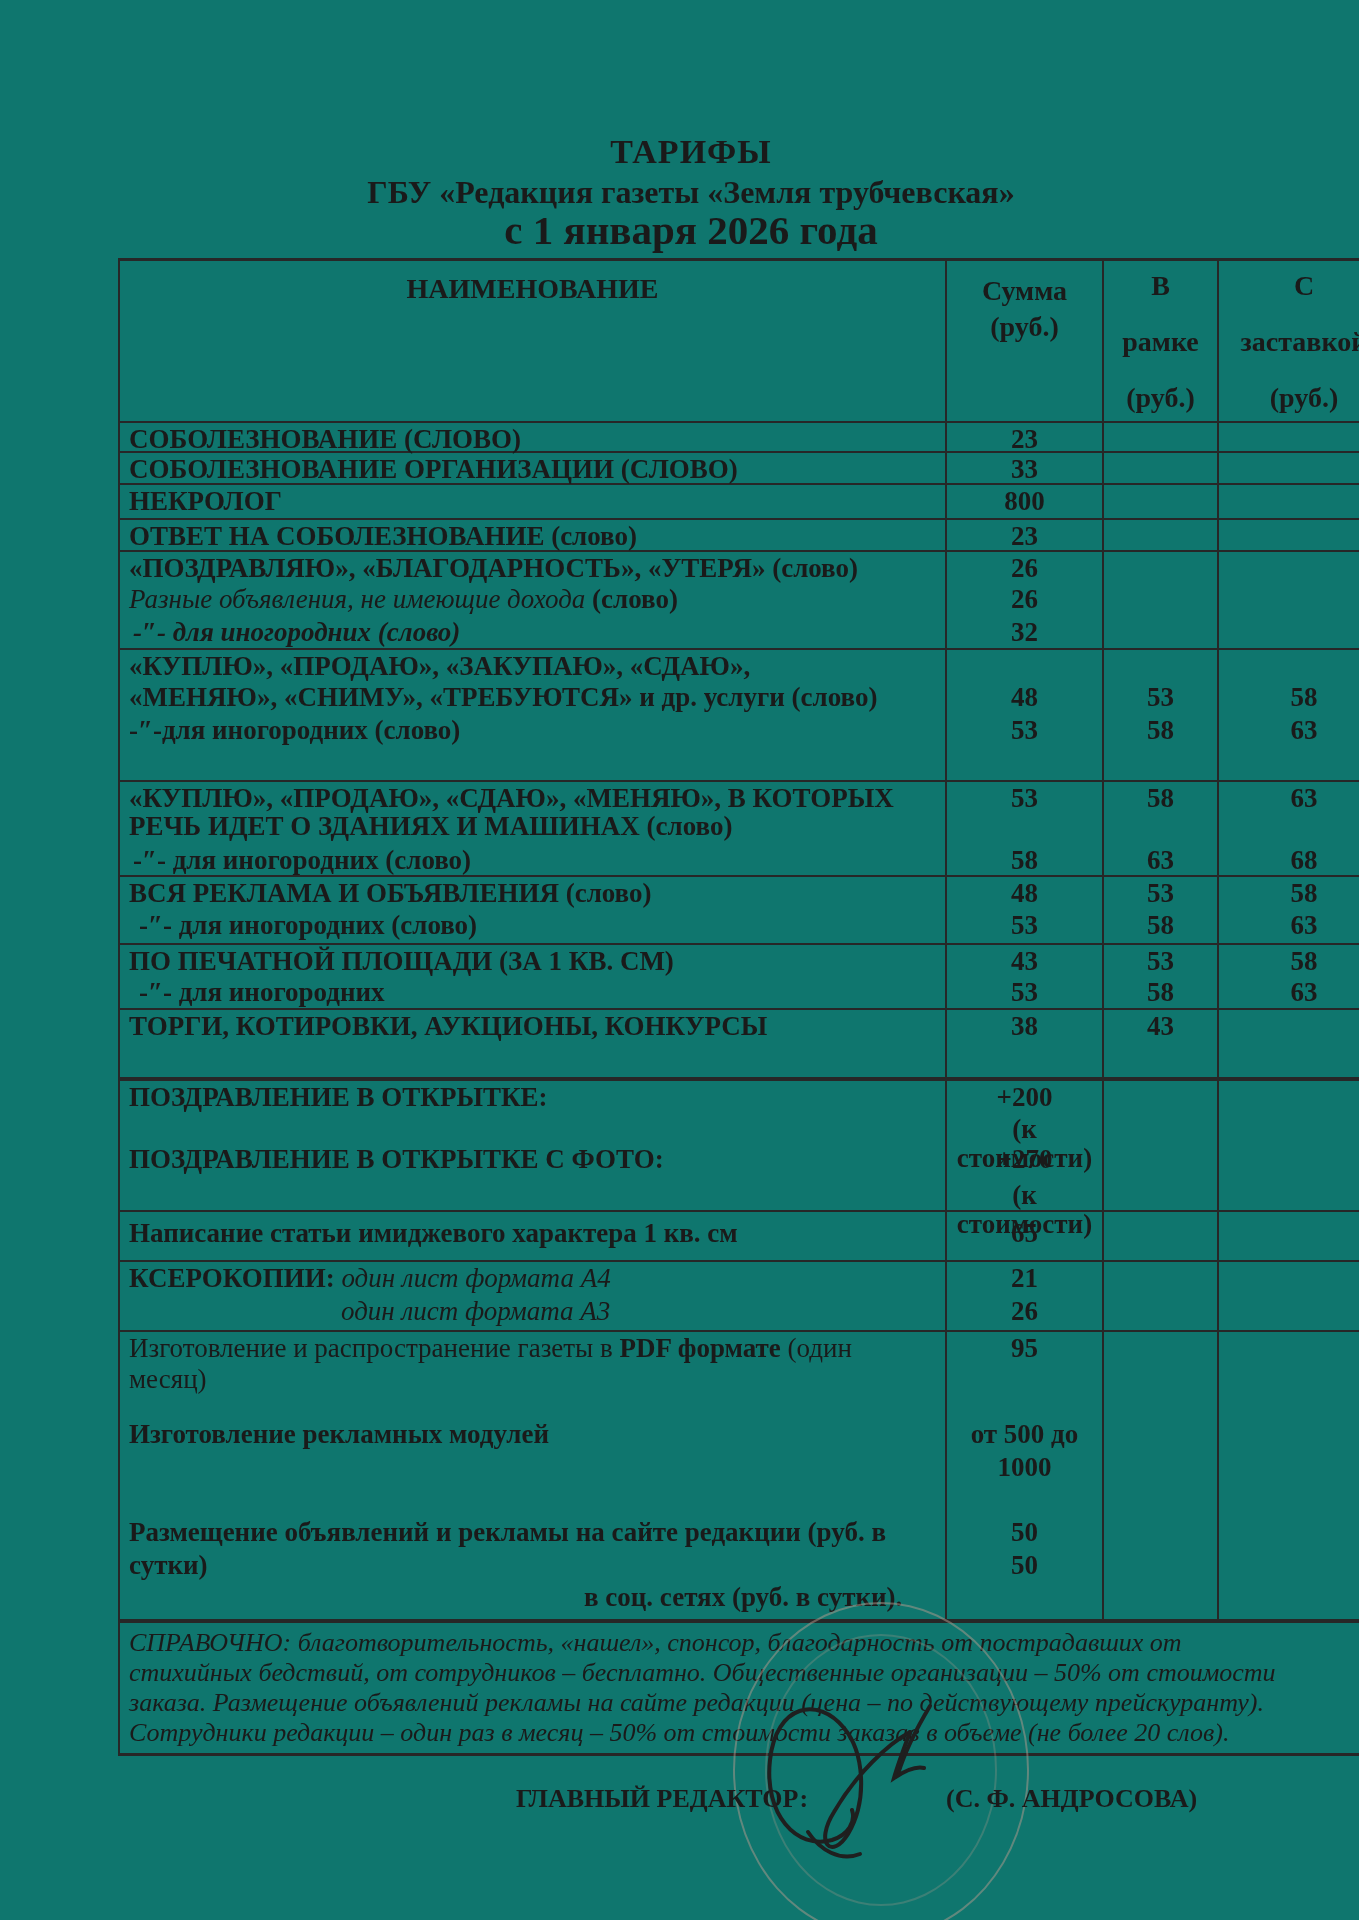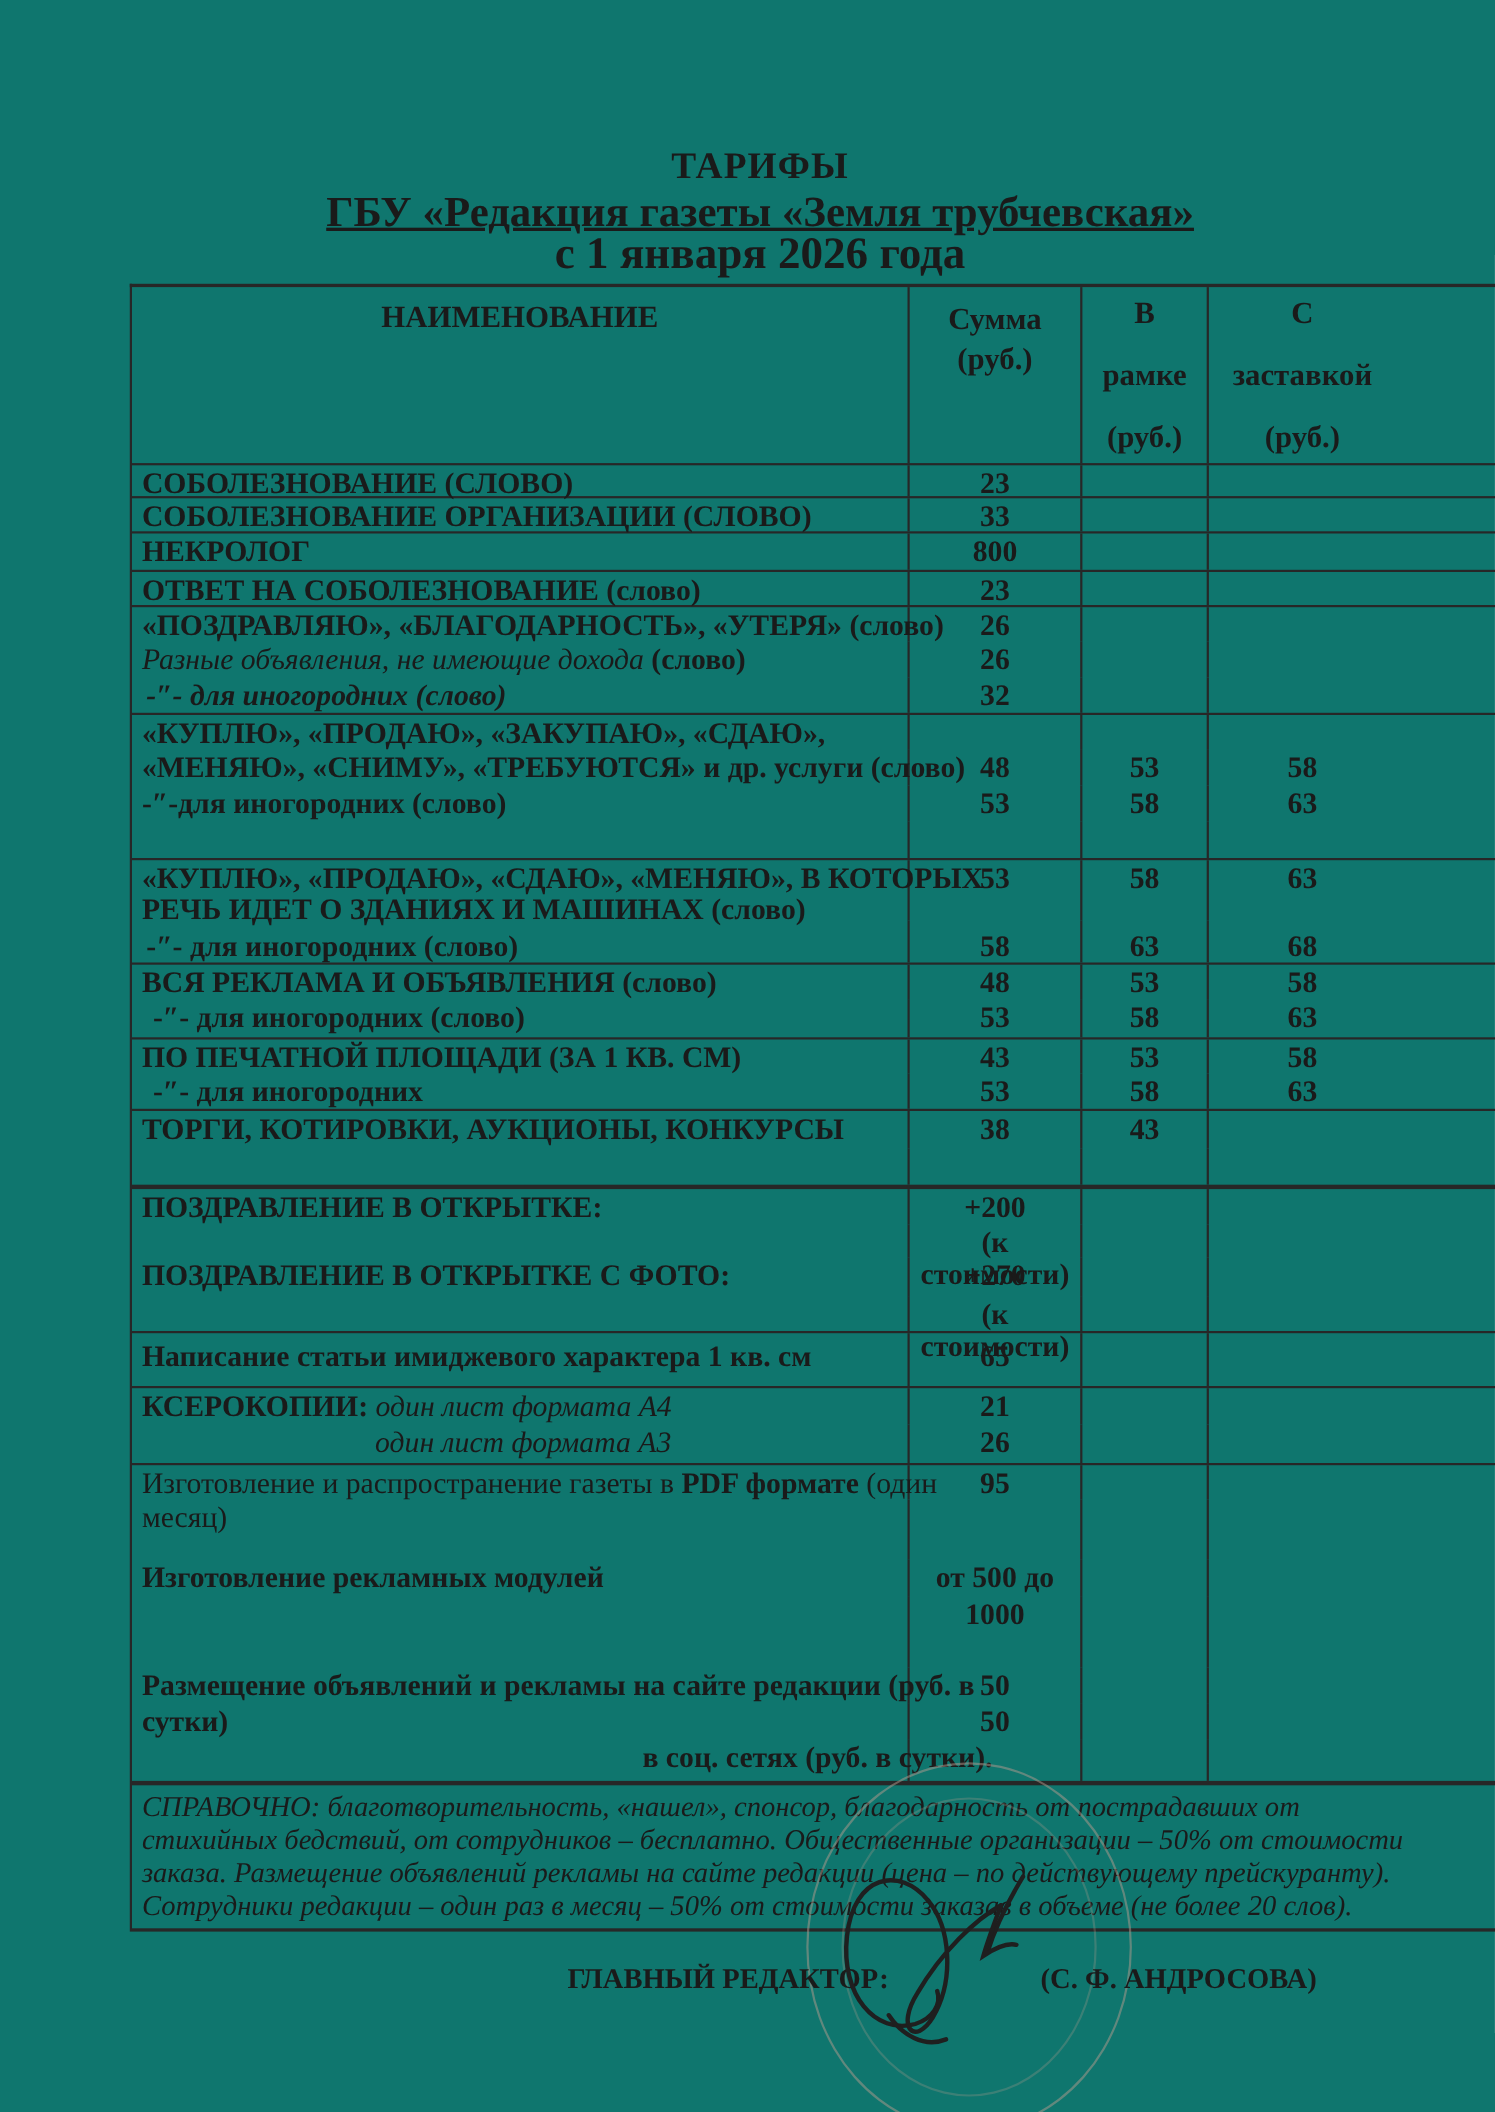--- a/index.html
+++ b/index.html
@@ -4,29 +4,29 @@
 <style>
   html,body{margin:0;padding:0;background:#e8e8e6;}
   .page{
     position:relative;width:1359px;height:1920px;margin:0 auto;
     background:#0f766e;overflow:hidden;
     font-family:"Liberation Serif","DejaVu Serif",serif;color:#161616;
   }
   
   .titles{position:absolute;left:118px;top:131px;width:1146px;text-align:center;font-weight:bold;}
   .t1{font-size:34px;line-height:42px;letter-spacing:1px;}
-  .t2{font-size:39px;line-height:39px;text-decoration:underline;}
+  .t2{font-size:32px;line-height:39px;}
   .t3{font-size:41px;line-height:37px;}
   
   .tbl{
     position:absolute;left:118px;top:258px;width:1307px;box-sizing:border-box;
     border-top:3px solid var(--line);border-left:2px solid var(--line);
   }
   .cell{box-sizing:border-box;border-right:2px solid var(--line);flex:0 0 auto;}
-  .c-name{width:707px;}
+  .c-name{width:827px;}
   .c-sum{width:157px;}
   .c-frame{width:115px;}
   .c-zast{width:170px;border-right:none;}
   .thead{display:flex;height:160px;box-sizing:border-box;}
   .hc{font-weight:bold;font-size:28px;text-align:center;}
   .hc-name{padding-top:12px;}
   .hc-top{padding-top:12px;line-height:36px;}
   .hc-spread{display:flex;flex-direction:column;justify-content:space-between;padding:10px 0 8px 0;line-height:30px;}
   .row{display:flex;box-sizing:border-box;}
   .row.bt{border-top:2px solid var(--line);}

